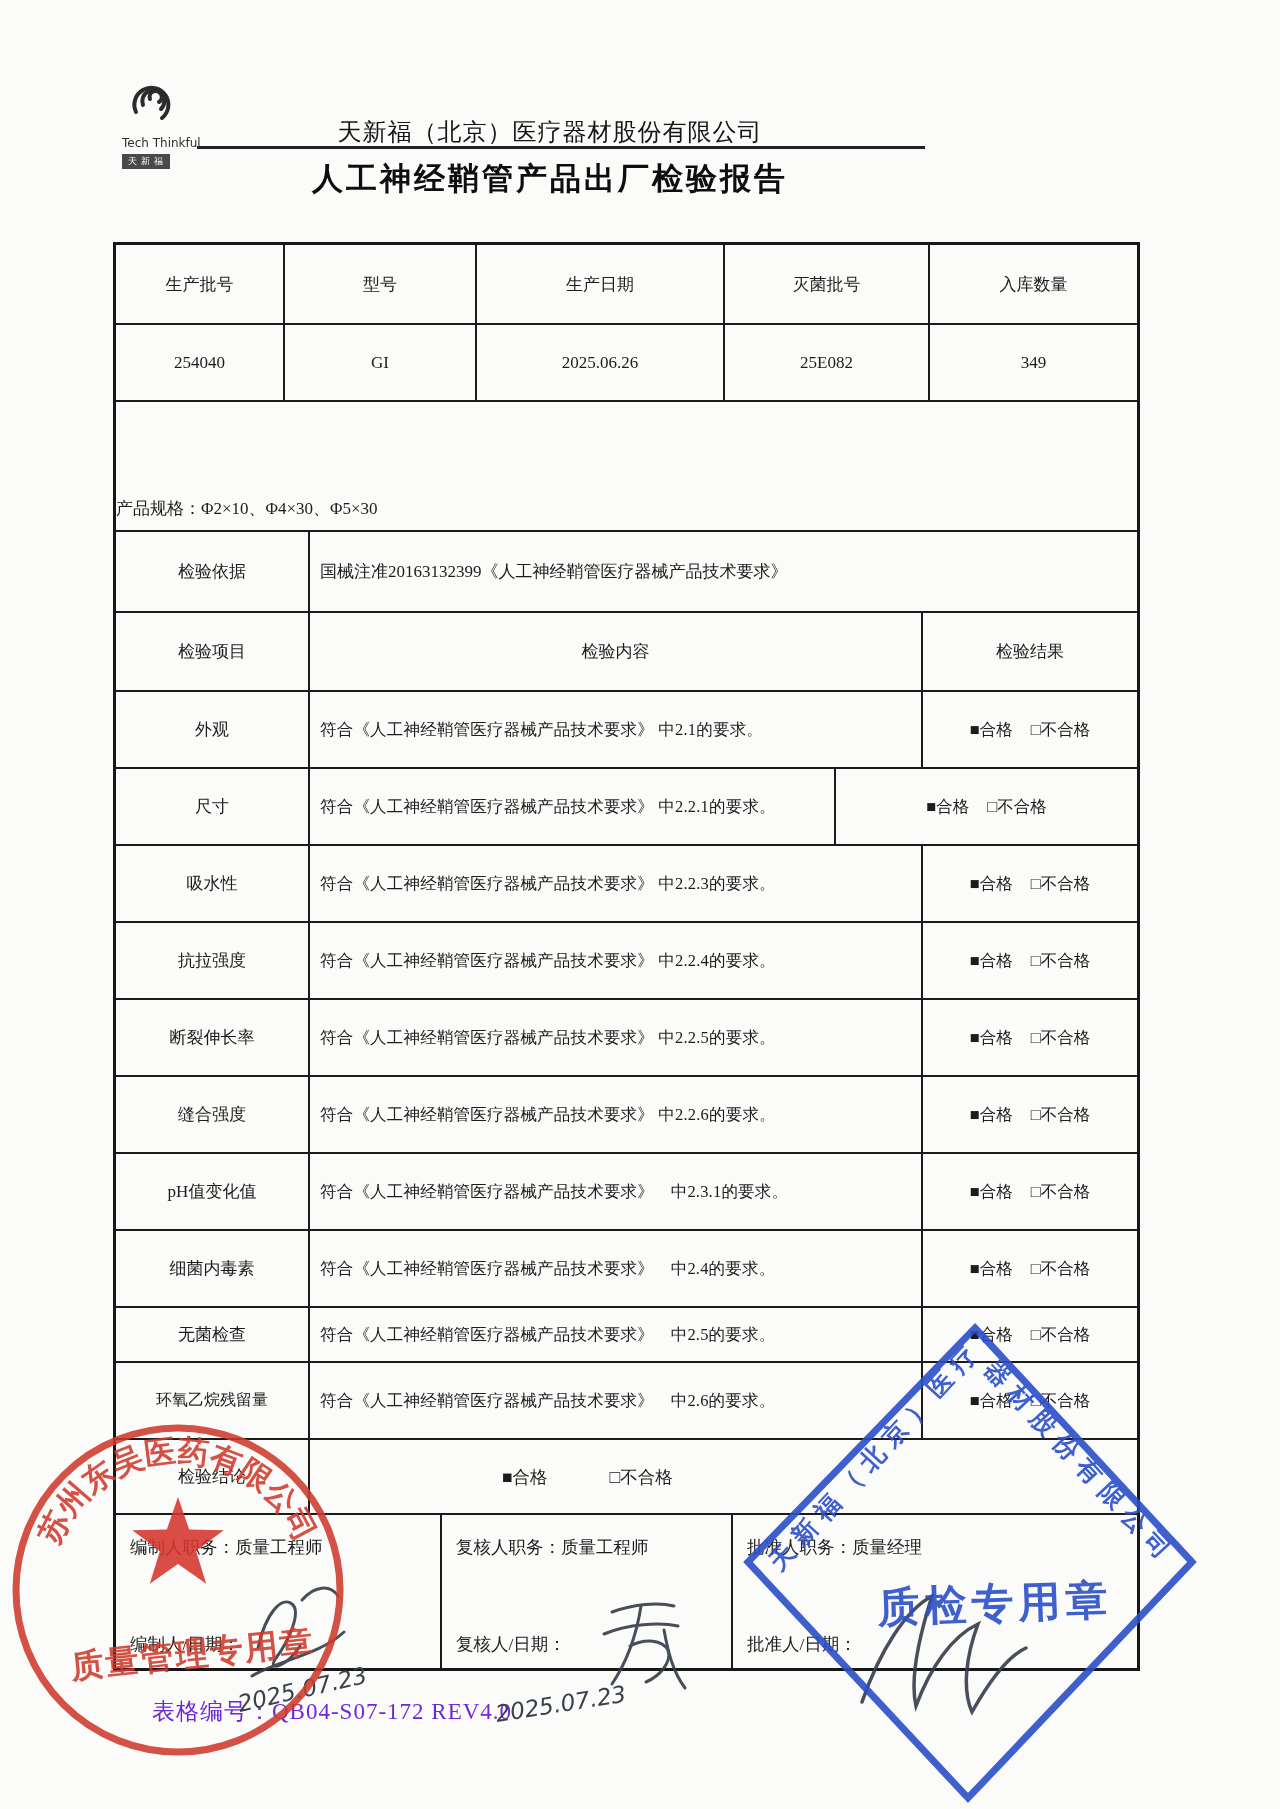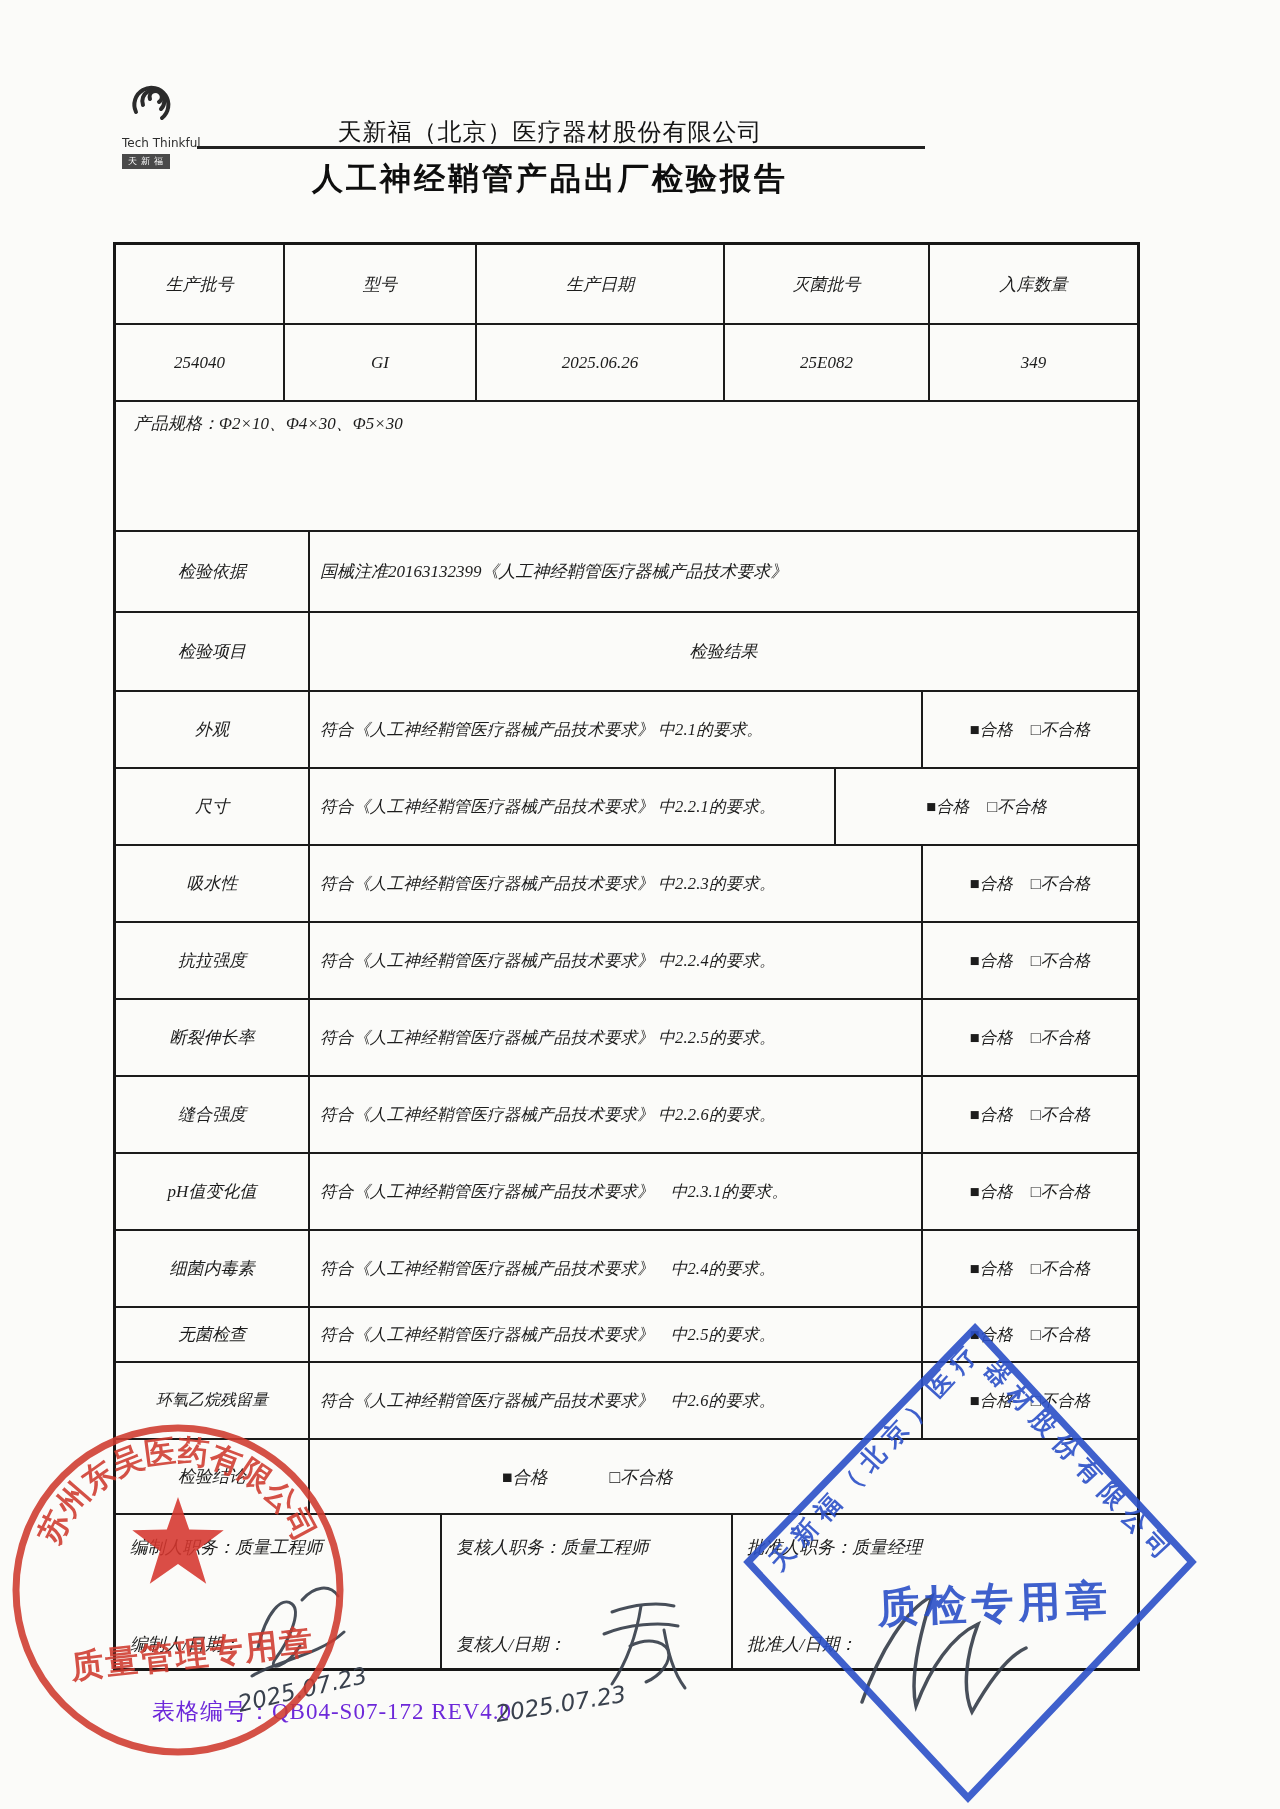--- a/index.html
+++ b/index.html
@@ -17,24 +17,24 @@
   .header-line { position:absolute; left:197px; top:146px; width:728px; height:3px; background:#222; }
   .company-name { position:absolute; left:0; top:116px; width:1100px; text-align:center;
     font-size:24px; letter-spacing:1px; color:#141414; }
   .report-title { position:absolute; left:0; top:158px; width:1100px; text-align:center;
     font-size:31px; font-weight:bold; letter-spacing:3px; color:#0e0e0e; }
   
   .grid { position:absolute; left:113px; top:242px; width:1027px; border:3px solid #171717; background:transparent; }
   .t-row { display:flex; border-top:2px solid #1b1b1b; }
   .t-row:first-child { border-top:none; }
   .t-cell { border-left:2px solid #1b1b1b; display:flex; align-items:center; justify-content:center;
-    font-size:17px; color:#1c1c1c; overflow:hidden;font-style:italic; }
+    font-size:17px; color:#1c1c1c; overflow:hidden; }
   .t-cell:first-child { border-left:none; }
   .t-cell.left { justify-content:flex-start; padding:0 8px 0 10px; }
-  .t-cell.top-left { align-items:flex-start; justify-content:flex-start; padding:10px 18px; }
+  .t-cell.top-left { align-items:flex-end; justify-content:flex-start; padding:10px 0; }
   .content-cell { font-size:16.5px; letter-spacing:0.2px; }
   .result-cell { font-size:16.5px; gap:18px; }
   .concl-cell { justify-content:flex-start; padding-left:192px; font-size:17.5px; gap:62px; }
   .sig-cell { flex-direction:column; align-items:stretch; justify-content:space-between;
     padding:20px 8px 12px 14px; font-size:17.5px; }
   
   .overlay { position:absolute; inset:0; pointer-events:none; }
   .hand { font-family:"DejaVu Sans",sans-serif; font-style:italic; fill:#39414d; font-size:23px; }
   
   .form-no { position:absolute; left:152px; top:1696px; font-size:23px; color:#6d28d9; letter-spacing:1px; }
@@ -85,20 +85,21 @@
       </div>
     </div>
 
     <div class="t-row" style="height:81px">
       <div class="t-cell" style="width:192px">检验依据</div>
       <div class="t-cell left" style="flex:1">国械注准20163132399《人工神经鞘管医疗器械产品技术要求》</div>
     </div>
 
     <div class="t-row" style="height:79px">
       <div class="t-cell" style="width:192px">检验项目</div>
+      <div class="t-cell" style="width:613px">检验内容</div>
       <div class="t-cell" style="flex:1">检验结果</div>
     </div>
 
     <div class="t-row" style="height:77px">
       <div class="t-cell" style="width:192px">外观</div>
       <div class="t-cell left content-cell" style="width:613px">符合《人工神经鞘管医疗器械产品技术要求》 中2.1的要求。</div>
       <div class="t-cell result-cell" style="flex:1">
           <span>■合格</span>
           <span>□不合格</span>
         </div>

